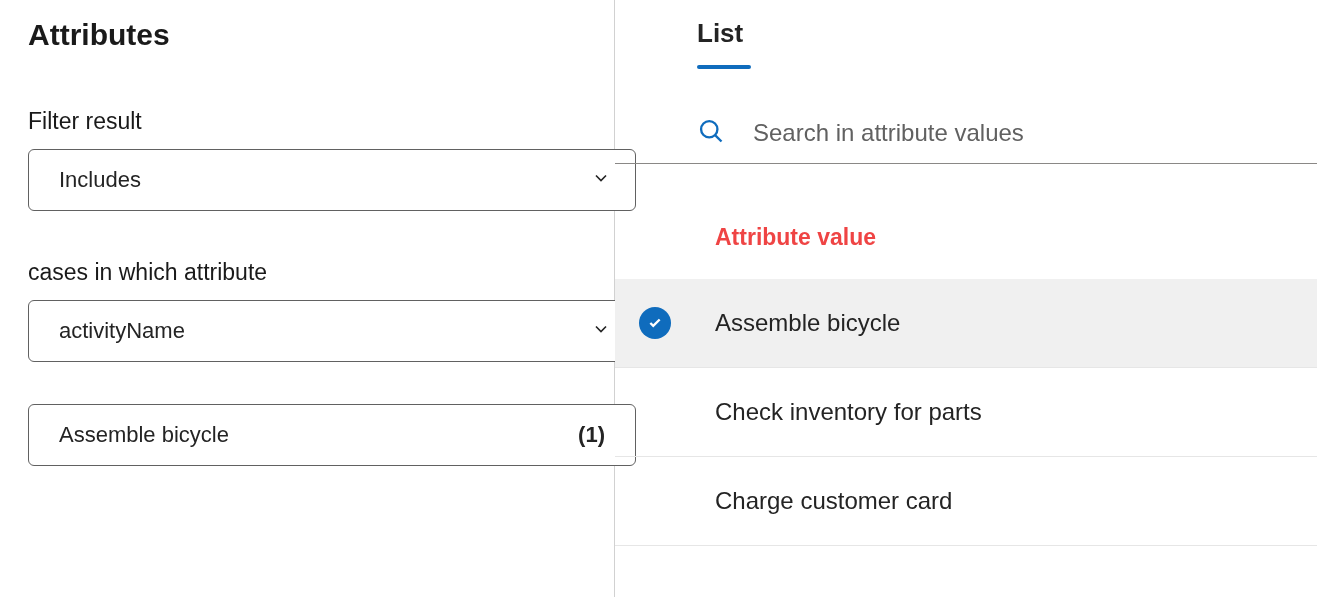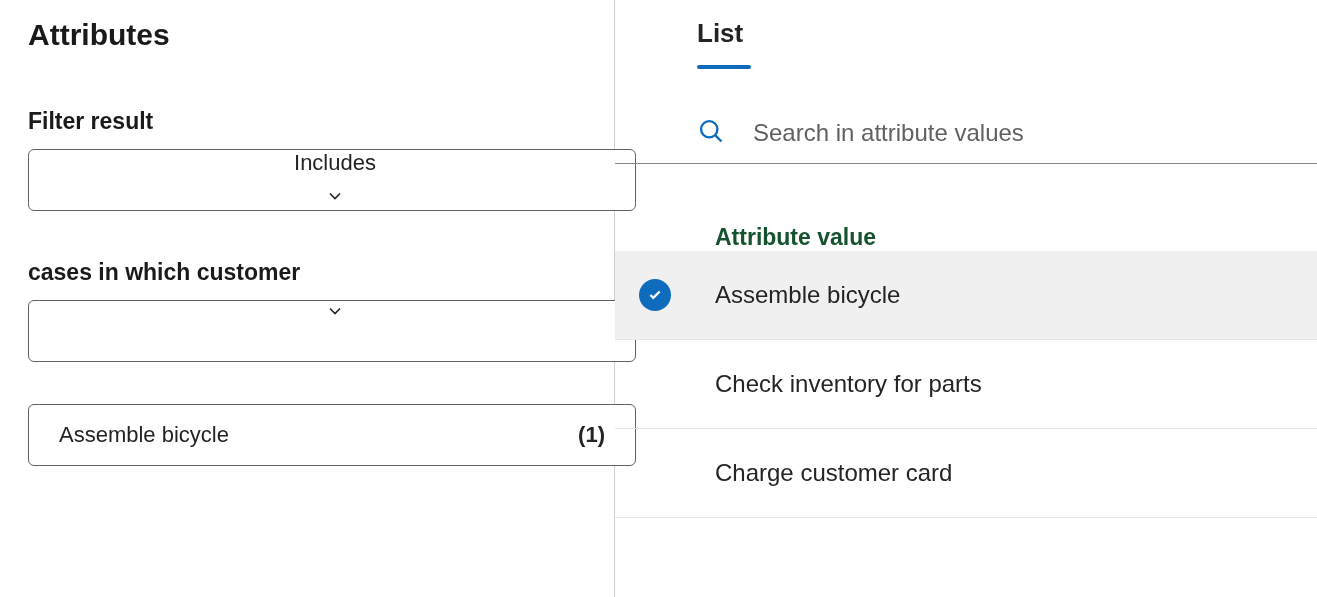--- a/index.html
+++ b/index.html
@@ -25,38 +25,37 @@
       padding: 18px 0 0 0;
     }
     .panel-title {
       font-size: 30px;
       font-weight: 700;
       color: #1a1a1a;
       margin-bottom: 56px;
     }
     .field-label {
       font-size: 23px;
-      font-weight: 700;
+      font-weight: 400;
       color: #1a1a1a;
       margin-bottom: 14px;
       margin-top: 48px;
     }
     .select-box {
       width: 608px;
       height: 62px;
       border: 1px solid #616161;
       border-radius: 6px;
       display: flex;
       align-items: center;
       justify-content: space-between;
       padding: 0 24px 0 30px;
       margin-bottom: 42px;
       cursor: pointer;
       background: #ffffff;
-      flex-direction: column;
     }
     .select-box:last-child {
       margin-bottom: 0;
     }
     .select-value {
       font-size: 22px;
       font-weight: 400;
       color: #242424;
     }
     .chevron-icon svg {
@@ -134,22 +133,23 @@
       font-family: inherit;
       color: #242424;
       background: transparent;
     }
     .search-input::placeholder {
       color: #616161;
     }
     .list-header {
       font-size: 23px;
       font-weight: 700;
-      color: #14532d;
+      color: #ef4444;
       padding-left: 100px;
+      margin-bottom: 28px;
     }
     .list-item {
       display: flex;
       align-items: center;
       gap: 44px;
       padding: 28px 0 28px 24px;
       cursor: pointer;
       border-bottom: 1px solid #e6e6e6;
     }
     .list-item.selected {
@@ -189,22 +189,23 @@
   <div class="field-label">Filter result</div>
   <div class="select-box">
     <span class="select-value">Includes</span>
     <span class="chevron-icon">
       <svg viewBox="0 0 24 24" fill="none" stroke="#242424" stroke-width="2">
           <polyline points="6 9 12 15 18 9"></polyline>
         </svg>
     </span>
   </div>
 
-  <div class="field-label">cases in which customer</div>
+  <div class="field-label">cases in which attribute</div>
   <div class="select-box">
+    <span class="select-value">activityName</span>
     <span class="chevron-icon">
       <svg viewBox="0 0 24 24" fill="none" stroke="#242424" stroke-width="2">
           <polyline points="6 9 12 15 18 9"></polyline>
         </svg>
     </span>
   </div>
 
   <div class="values-box">
     <span class="values-text">Assemble bicycle</span>
     <span class="values-count">(1)</span>

